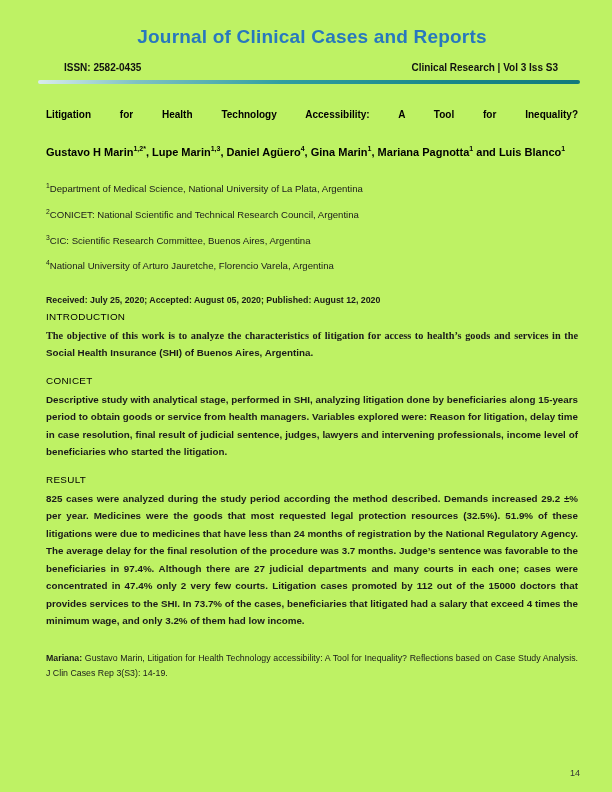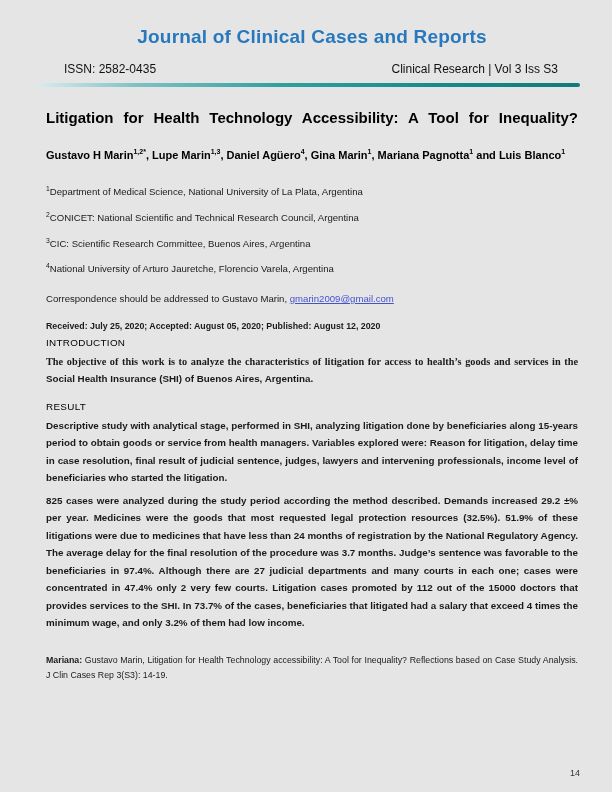--- a/index.html
+++ b/index.html
@@ -1,21 +1,21 @@
 <!DOCTYPE html>
 <html><head>
 <meta charset="utf-8">
 <style>
   html, body { margin: 0; padding: 0; background: #ffffff; }
   .page {
     position: relative;
     width: 612px;
     height: 792px;
     margin: 0 auto;
-    background: #e5e5e5;
+    background: #bef264;
     font-family: "Liberation Sans", sans-serif;
     color: #111111;
     box-sizing: border-box;
     padding: 24px 34px 0 46px;
     overflow: hidden;
   }
   .journal-title {
     text-align: center;
     color: #2878BE;
     font-size: 19px;
@@ -23,30 +23,30 @@
     letter-spacing: 0.2px;
     margin-top: 2px;
   }
   .meta-row {
     display: flex;
     justify-content: space-between;
     align-items: baseline;
     margin-top: 14px;
     padding: 0 20px 0 18px;
   }
-  .meta-row span { font-size: 12px; font-weight: normal; color: #111; }
+  .meta-row span { font-size: 10px; font-weight: bold; color: #111; }
   .rule {
     height: 3.5px;
     margin-top: 7px;
     margin-left: -8px;
     margin-right: -2px;
     background: linear-gradient(to right, #d9eced 0%, #7fc2c3 18%, #2f9fa0 45%, #19888a 75%, #117a7c 100%);
     border-radius: 2px;
   }
-  .article-title { margin-top: 17px; font-size: 15px; font-weight: bold; line-height: 28px; color: #000; }
+  .article-title { margin-top: 17px; font-size: 10px; font-weight: bold; line-height: 28px; color: #000; }
   .article-title .l1 { text-align: justify; text-align-last: justify; }
   .article-title .l2 { text-align: left; }
   .author-line { margin-top: 16px; font-size: 11px; font-weight: bold; color: #000; }
   .author-line sup { font-size: 7px; }
   .affiliations { margin-top: 18px; }
   .affiliations .affil { font-size: 9.6px; line-height: 22.5px; color: #1a1a1a; }
   .affiliations sup { font-size: 6.8px; }
   .correspondence { margin-top: 12px; font-size: 9.6px; color: #1a1a1a; }
   .correspondence a { color: #4353cf; text-decoration: underline; }
   .dates { margin-top: 17px; font-size: 8.8px; color: #1a1a1a; font-weight: bold; }
@@ -104,31 +104,31 @@
 
   <div class="author-line"><span>Gustavo H Marin</span><sup>1,2*</sup>, <span>Lupe Marin</span><sup>1,3</sup>, <span>Daniel Agüero</span><sup>4</sup>, <span>Gina Marin</span><sup>1</sup>, <span>Mariana Pagnotta</span><sup>1</sup> and <span>Luis Blanco</span><sup>1</sup></div>
 
   <div class="affiliations">
       <div class="affil"><sup>1</sup>Department of Medical Science, National University of La Plata, Argentina</div>
       <div class="affil"><sup>2</sup>CONICET: National Scientific and Technical Research Council, Argentina</div>
       <div class="affil"><sup>3</sup>CIC: Scientific Research Committee, Buenos Aires, Argentina</div>
       <div class="affil"><sup>4</sup>National University of Arturo Jauretche, Florencio Varela, Argentina</div>
     </div>
 
-  <div class="correspondence"><span>Correspondence should be addressed to Gustavo Marin, </span><a href="#" class="email">gmarin2009@gmail.com</a></div>
 
   <div class="dates">Received: July 25, 2020; Accepted: August 05, 2020; Published: August 12, 2020</div>
 
 
   <div class="sec-heading" style="margin-top:6px;">INTRODUCTION</div>
   <div class="para"><span class="serif">The objective of this work is to analyze the characteristics of litigation for access to health’s goods and services in the</span> <span>Social Health Insurance (SHI) of Buenos Aires, Argentina.</span></div>
 
-  <div class="sec-heading">RESULT</div>
+  <div class="sec-heading">CONICET</div>
   <div class="para">Descriptive study with analytical stage, performed in SHI, analyzing litigation done by beneficiaries along 15-years period to obtain goods or service from health managers. Variables explored were: Reason for litigation, delay time in case resolution, final result of judicial sentence, judges, lawyers and intervening professionals, income level of beneficiaries who started the litigation.</div>
 
+  <div class="sec-heading">RESULT</div>
   <div class="para">825 cases were analyzed during the study period according the method described. Demands increased 29.2 ±% per year. Medicines were the goods that most requested legal protection resources (32.5%). 51.9% of these litigations were due to medicines that have less than 24 months of registration by the National Regulatory Agency. The average delay for the final resolution of the procedure was 3.7 months. Judge’s sentence was favorable to the beneficiaries in 97.4%. Although there are 27 judicial departments and many courts in each one; cases were concentrated in 47.4% only 2 very few courts. Litigation cases promoted by 112 out of the 15000 doctors that provides services to the SHI. In 73.7% of the cases, beneficiaries that litigated had a salary that exceed 4 times the minimum wage, and only 3.2% of them had low income.</div>
 
 
   <div class="citation-block">
     <div><b>Mariana:</b><span> Gustavo Marin, Litigation for Health Technology accessibility: A Tool for Inequality? Reflections based on Case Study Analysis. J Clin Cases Rep 3(S3): 14-19.</span></div>
 
   </div>
 
   <div class="page-number">14</div>
 

